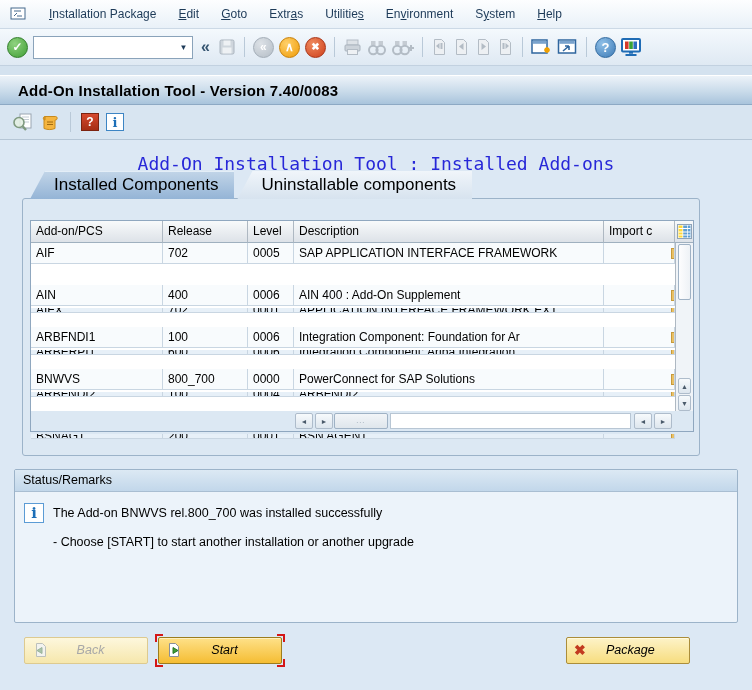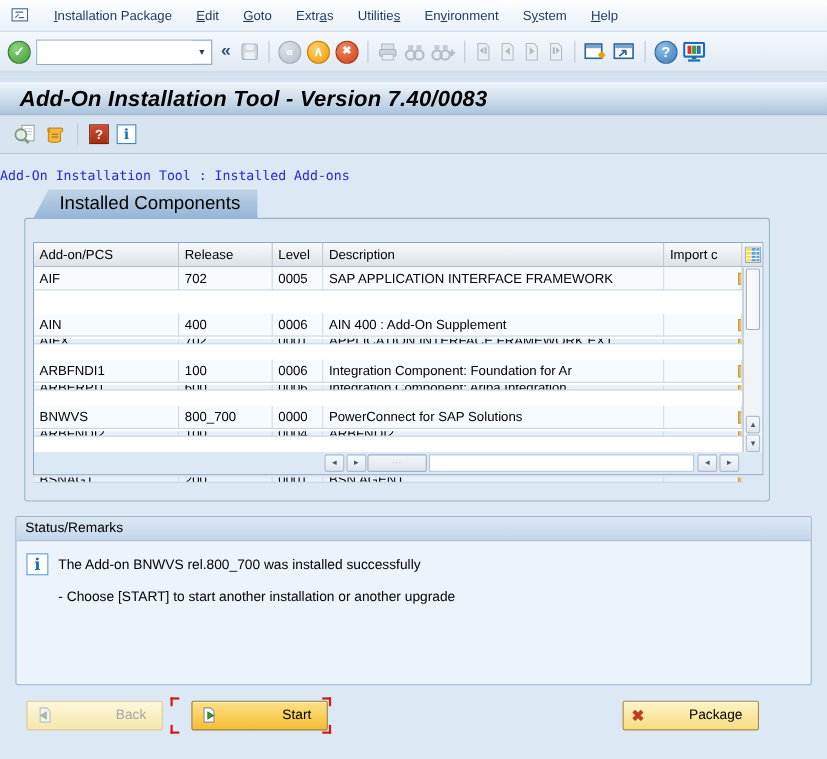--- a/index.html
+++ b/index.html
@@ -24,29 +24,29 @@
   .circ.blue   { background:radial-gradient(circle at 35% 30%, #8fc0e8, #3d7ab5); border:1px solid #30699f; font-size:13px; }
   .cmd-field { width:160px; height:23px; background:#fff; border:1px solid #8aa3ba; display:flex; align-items:stretch; }
   .cmd-input { flex:1; border:none; outline:none; font:inherit; padding:0 4px; min-width:0; }
   .cmd-drop { width:17px; display:flex; align-items:center; justify-content:center; color:#1d3a58; font-size:8px; cursor:default; }
   .chev { color:#33536f; font-size:16px; font-weight:bold; padding:0 3px; }
   .ticon { display:flex; align-items:center; justify-content:center; }
 
   
   .strip { height:9px; background:#d4e2ef; }
   .titlebar { height:30px; background:linear-gradient(#edf3f9 0%,#c9dbea 55%,#a9c4dc 100%); border-top:1px solid #fff; border-bottom:1px solid #8da9c4; display:flex; align-items:center; padding-left:18px; }
-  .titlebar .t { font-size:20px; font-weight:bold; font-style:italic; letter-spacing:0.2px; }
+  .titlebar .t { font-size:15px; font-weight:bold; letter-spacing:0.2px; }
 
   
   .apptoolbar { height:35px; background:#d8e5f1; border-bottom:1px solid #b5c6d6; display:flex; align-items:center; padding-left:12px; gap:7px; }
   .book { width:18px; height:18px; background:linear-gradient(#d6492e,#a52e14); border:1px solid #7c2310; color:#fff; font-weight:bold; display:flex; align-items:center; justify-content:center; font-size:12px; }
   .info-sq { width:18px; height:18px; background:#fff; border:1px solid #3d85c4; color:#1d6fb8; display:flex; align-items:center; justify-content:center; font-family:"DejaVu Serif", serif; font-weight:bold; font-size:13px; }
 
   
-  .report-header { margin-top:13px; height:17px; text-align:left; color:#2727d8; font-family:"DejaVu Sans Mono", monospace; font-size:12px; }
+  .report-header { margin-top:13px; height:17px; text-align:center; color:#2727d8; font-family:"DejaVu Sans Mono", monospace; font-size:18px; }
 
   .tabstrip { display:flex; align-items:flex-end; margin:6px 0 0 30px; height:23px; gap:3px; position:relative; z-index:2; }
   .tab { padding:4px 16px 4px 24px; clip-path:polygon(15px 0, 100% 0, 100% 100%, 0 100%); font-size:17px; white-space:nowrap; }
   .tab.active { background:linear-gradient(#c2d5e8,#94b4d6); box-shadow:inset 0 1px 0 #e4eef7; }
   .tab.inactive { background:linear-gradient(#f0f5fa,#d7e3ef); }
 
   .tab-panel { margin:-1px 0 0 22px; width:678px; height:258px; border:1px solid #9cb3c9; border-radius:3px; background:#dce8f3; padding:21px 0 0 7px; position:relative; z-index:1; }
 
   
   .grid-table { width:664px; border:1px solid #8fa7bf; background:#fff; }
@@ -76,24 +76,24 @@
   .status-box { margin:13px 14px 0 14px; height:154px; border:1px solid #9cb3c9; border-radius:2px; background:#ecf3fa; overflow:hidden; }
   .status-header { height:22px; background:linear-gradient(#dce9f4,#c2d7ea); border-bottom:1px solid #a9bed2; padding:3px 8px; font-size:12.5px; }
   .status-body { padding:11px 9px; }
   .status-line1 { display:flex; align-items:center; gap:9px; font-size:12.5px; }
   .big-info { width:20px; height:20px; background:#fff; border:1px solid #5b9bd5; color:#1d6fb8; display:flex; align-items:center; justify-content:center; font-family:"DejaVu Serif", serif; font-weight:bold; font-size:15px; }
   .status-line2 { margin:12px 0 0 29px; font-size:12.5px; }
 
   
   .button-row { display:flex; align-items:center; margin:10px 0 0 24px; height:34px; padding-right:62px; }
   .sap-btn { height:27px; width:124px; display:flex; align-items:center; border-radius:2px; font-size:12.5px; position:relative; }
-  .sap-btn .lbl { flex:1; text-align:right; padding-right:14px; }
+  .sap-btn .lbl { flex:1; text-align:center; padding-right:14px;font-style:italic; }
   .btn-ico { margin-left:7px; display:flex; align-items:center; }
   .btn-back { background:linear-gradient(#fdf7dd,#f6e7ac); border:1px solid #ddca90; color:#a8a8a8; }
-  .btn-start { background:linear-gradient(#fee189,#f5bd33); border:1px solid #9c7d1e; box-shadow:inset 0 1px 0 #fff0c0;margin-left:16px; }
+  .btn-start { background:linear-gradient(#fee189,#f5bd33); border:1px solid #9c7d1e; box-shadow:inset 0 1px 0 #fff0c0; }
   .btn-cancel { background:linear-gradient(#fdf3c8,#f7dd7f); border:1px solid #ab8d3a; margin-left:auto; box-shadow:inset 0 1px 0 #fffae0; }
   .x-red { color:#c23a20; font-size:14px; font-weight:bold; }
   .focus-wrap { position:relative; padding:3px; margin-left:7px; }
   .fc { position:absolute; width:8px; height:8px; border:0 solid #d41717; }
   .fc.tl { top:0; left:0; border-top-width:2px; border-left-width:2px; }
   .fc.tr { top:0; right:0; border-top-width:2px; border-right-width:2px; }
   .fc.bl { bottom:0; left:0; border-bottom-width:2px; border-left-width:2px; }
   .fc.br { bottom:0; right:0; border-bottom-width:2px; border-right-width:2px; }
 </style>
 </head>
@@ -247,20 +247,21 @@
     </span>
     <span class="tb-sep"></span>
     <span class="book">?</span>
     <span class="info-sq">i</span>
   </div>
 
   <div class="report-header">Add-On Installation Tool : Installed Add-ons</div>
 
   <div class="tabstrip">
     <span class="tab active">Installed Components</span>
+    <span class="tab inactive">Uninstallable components</span>
   </div>
 
   <div class="tab-panel">
     <div class="grid-table">
       <div class="t-hrow">
         <div class="th">Add-on/PCS</div>
         <div class="th">Release</div>
         <div class="th">Level</div>
         <div class="th">Description</div>
         <div class="th">Import c</div>

